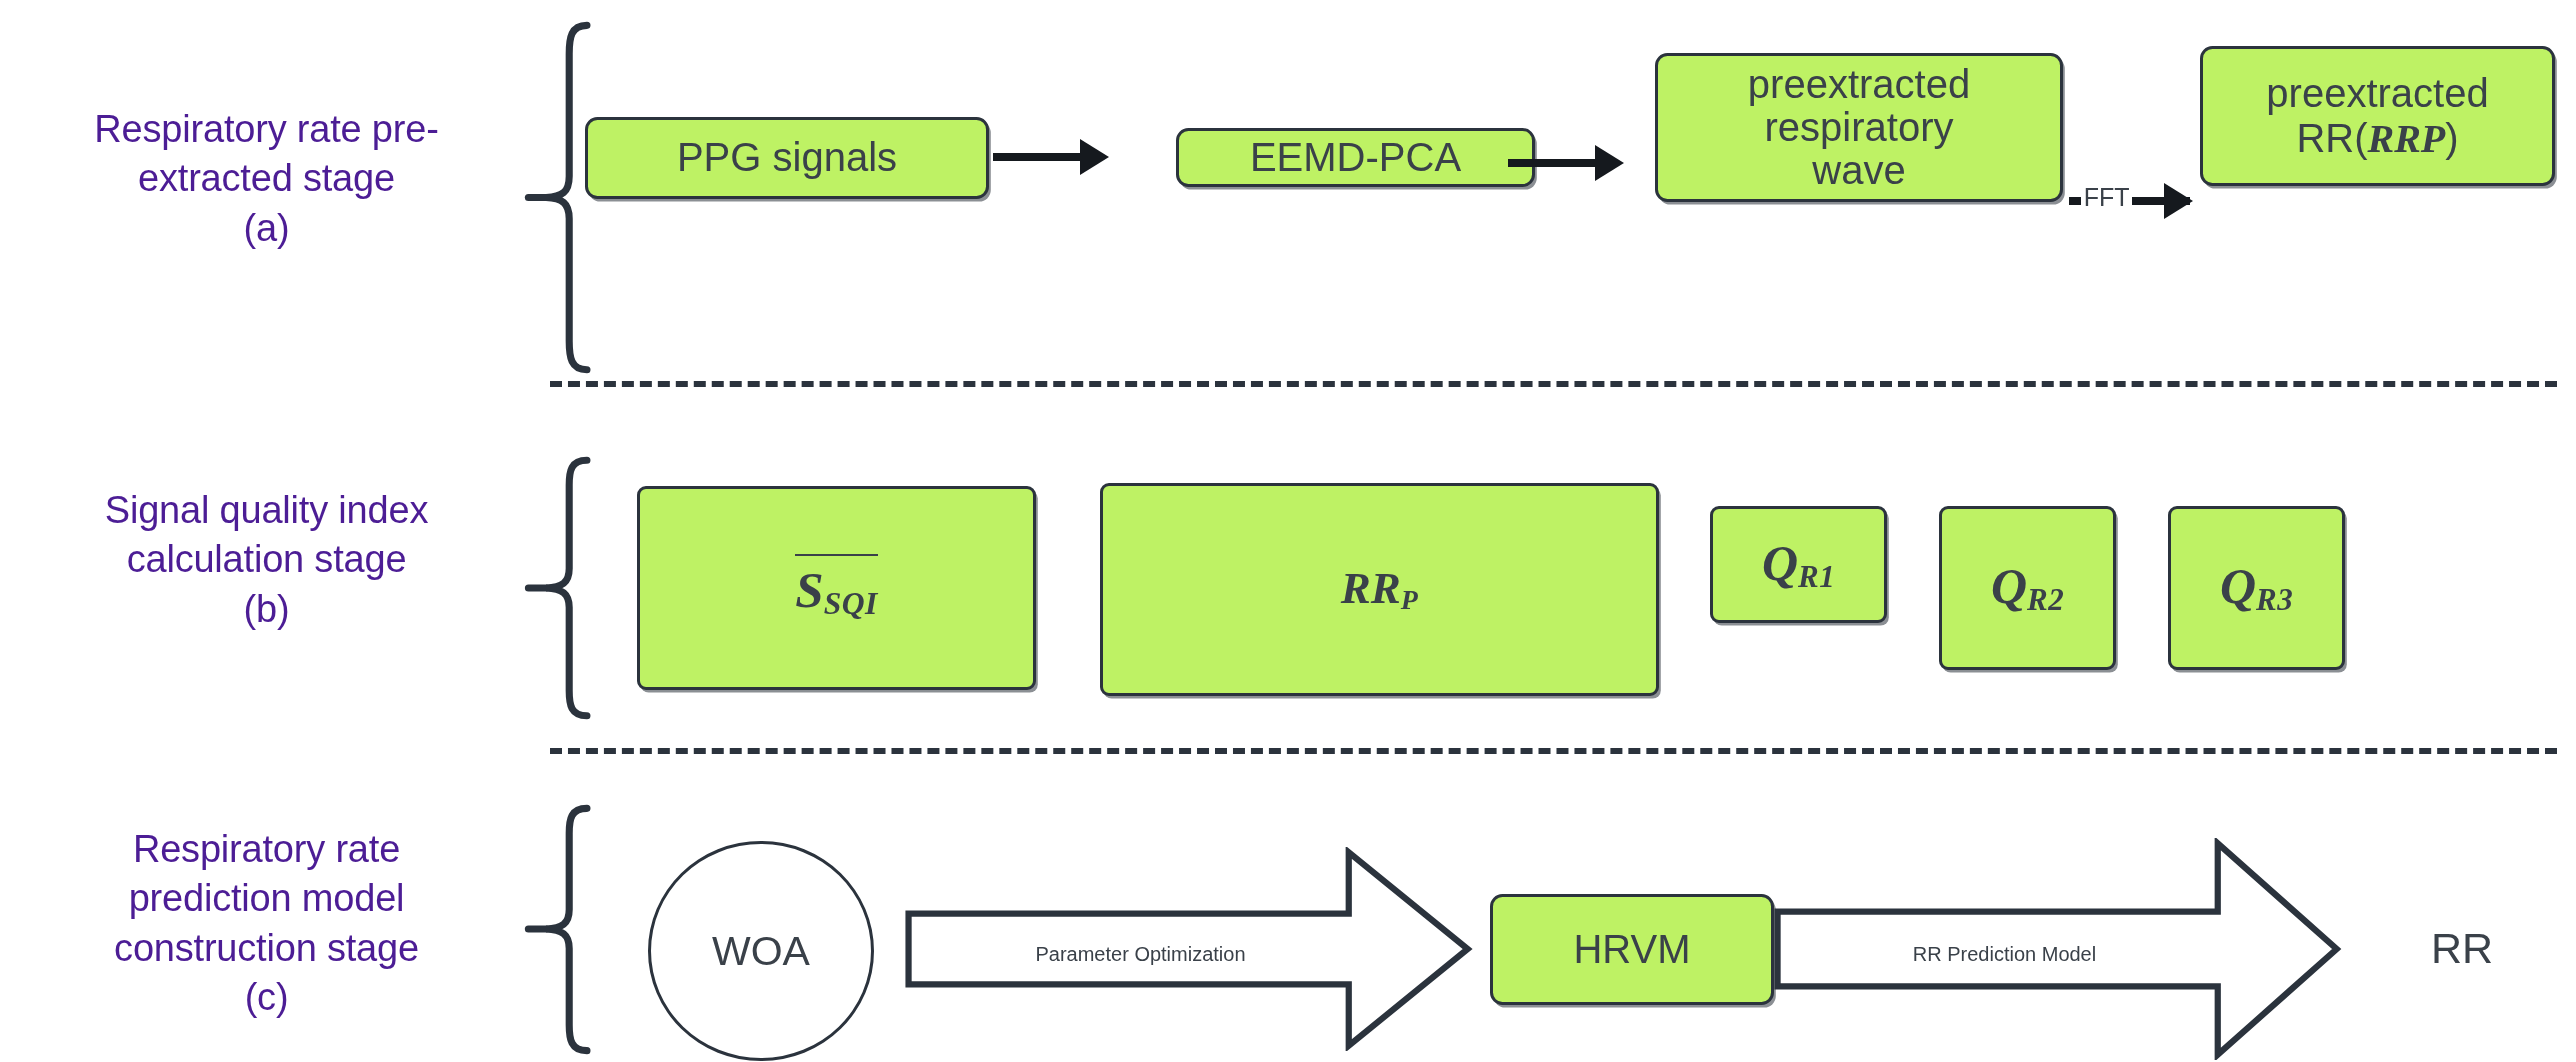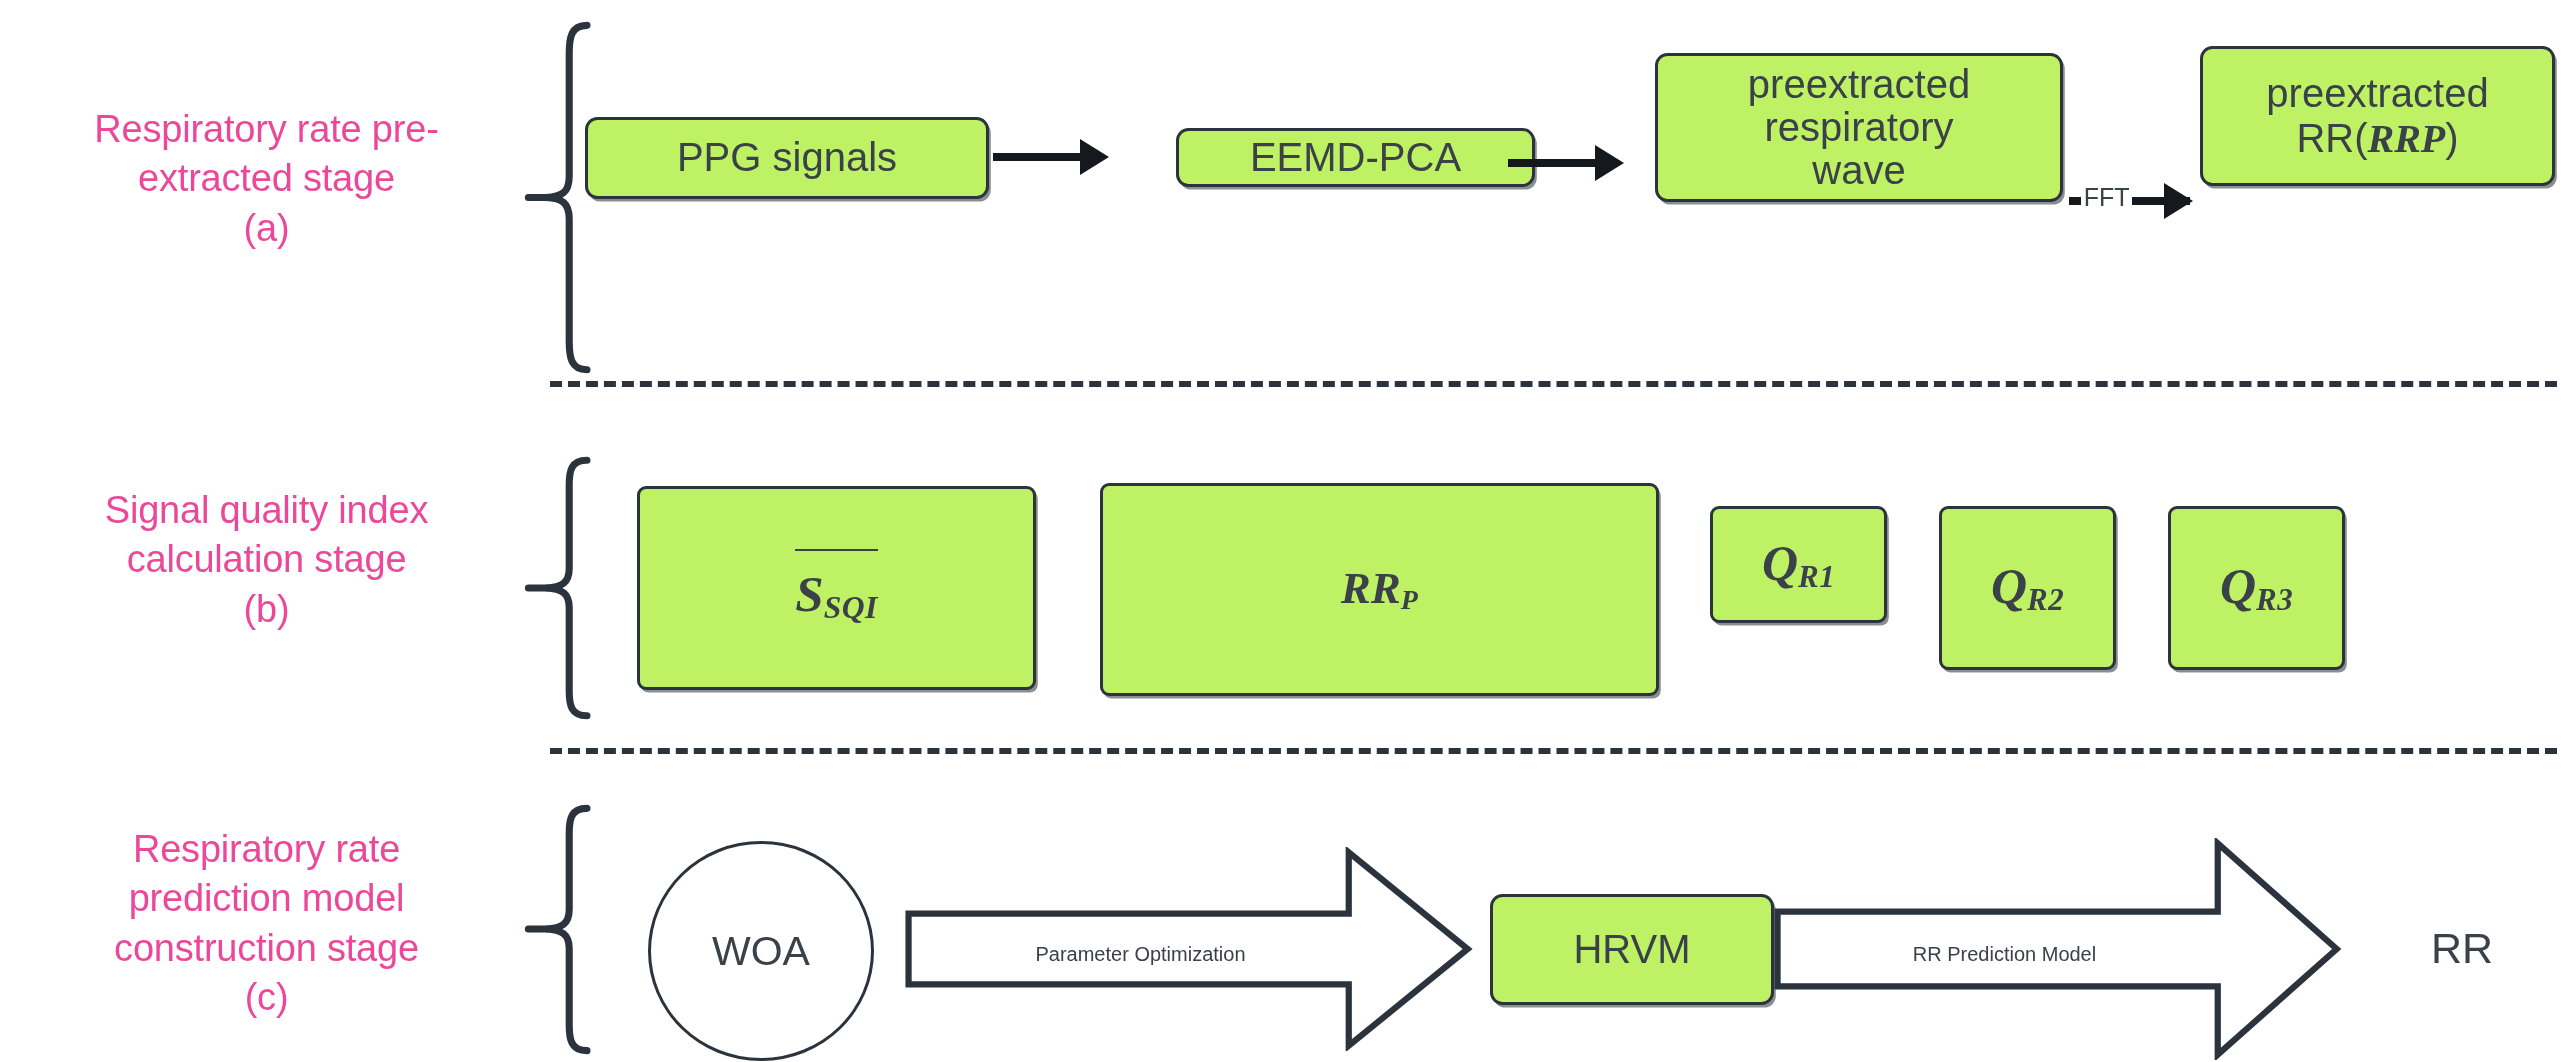--- a/index.html
+++ b/index.html
@@ -16,21 +16,21 @@
     width: 2576px;
     height: 1063px;
     background: #ffffff;
     overflow: hidden;
   }
 
   
   .stage-label {
     position: absolute;
     text-align: center;
-    color: #ec4899;
+    color: #4c1d95;
     font-size: 38px;
     line-height: 1.30;
     font-family: "Liberation Sans", sans-serif;
     letter-spacing: -0.2px;
   }
 
   
   .brace {
     position: absolute;
   }
@@ -68,21 +68,21 @@
   }
   .math .sub {
     font-size: 0.62em;
     vertical-align: -0.22em;
     font-style: italic;
     font-weight: 700;
     letter-spacing: 0.4px;
   }
   .overbar {
     border-top: 2.7px solid #3a4149;
-    padding-top: 13px;
+    padding-top: 4px;
     display: inline-block;
   }
 
   
   .arrow-line {
     position: absolute;
     background: #15191e;
     height: 8px;
   }
   .arrow-head {

